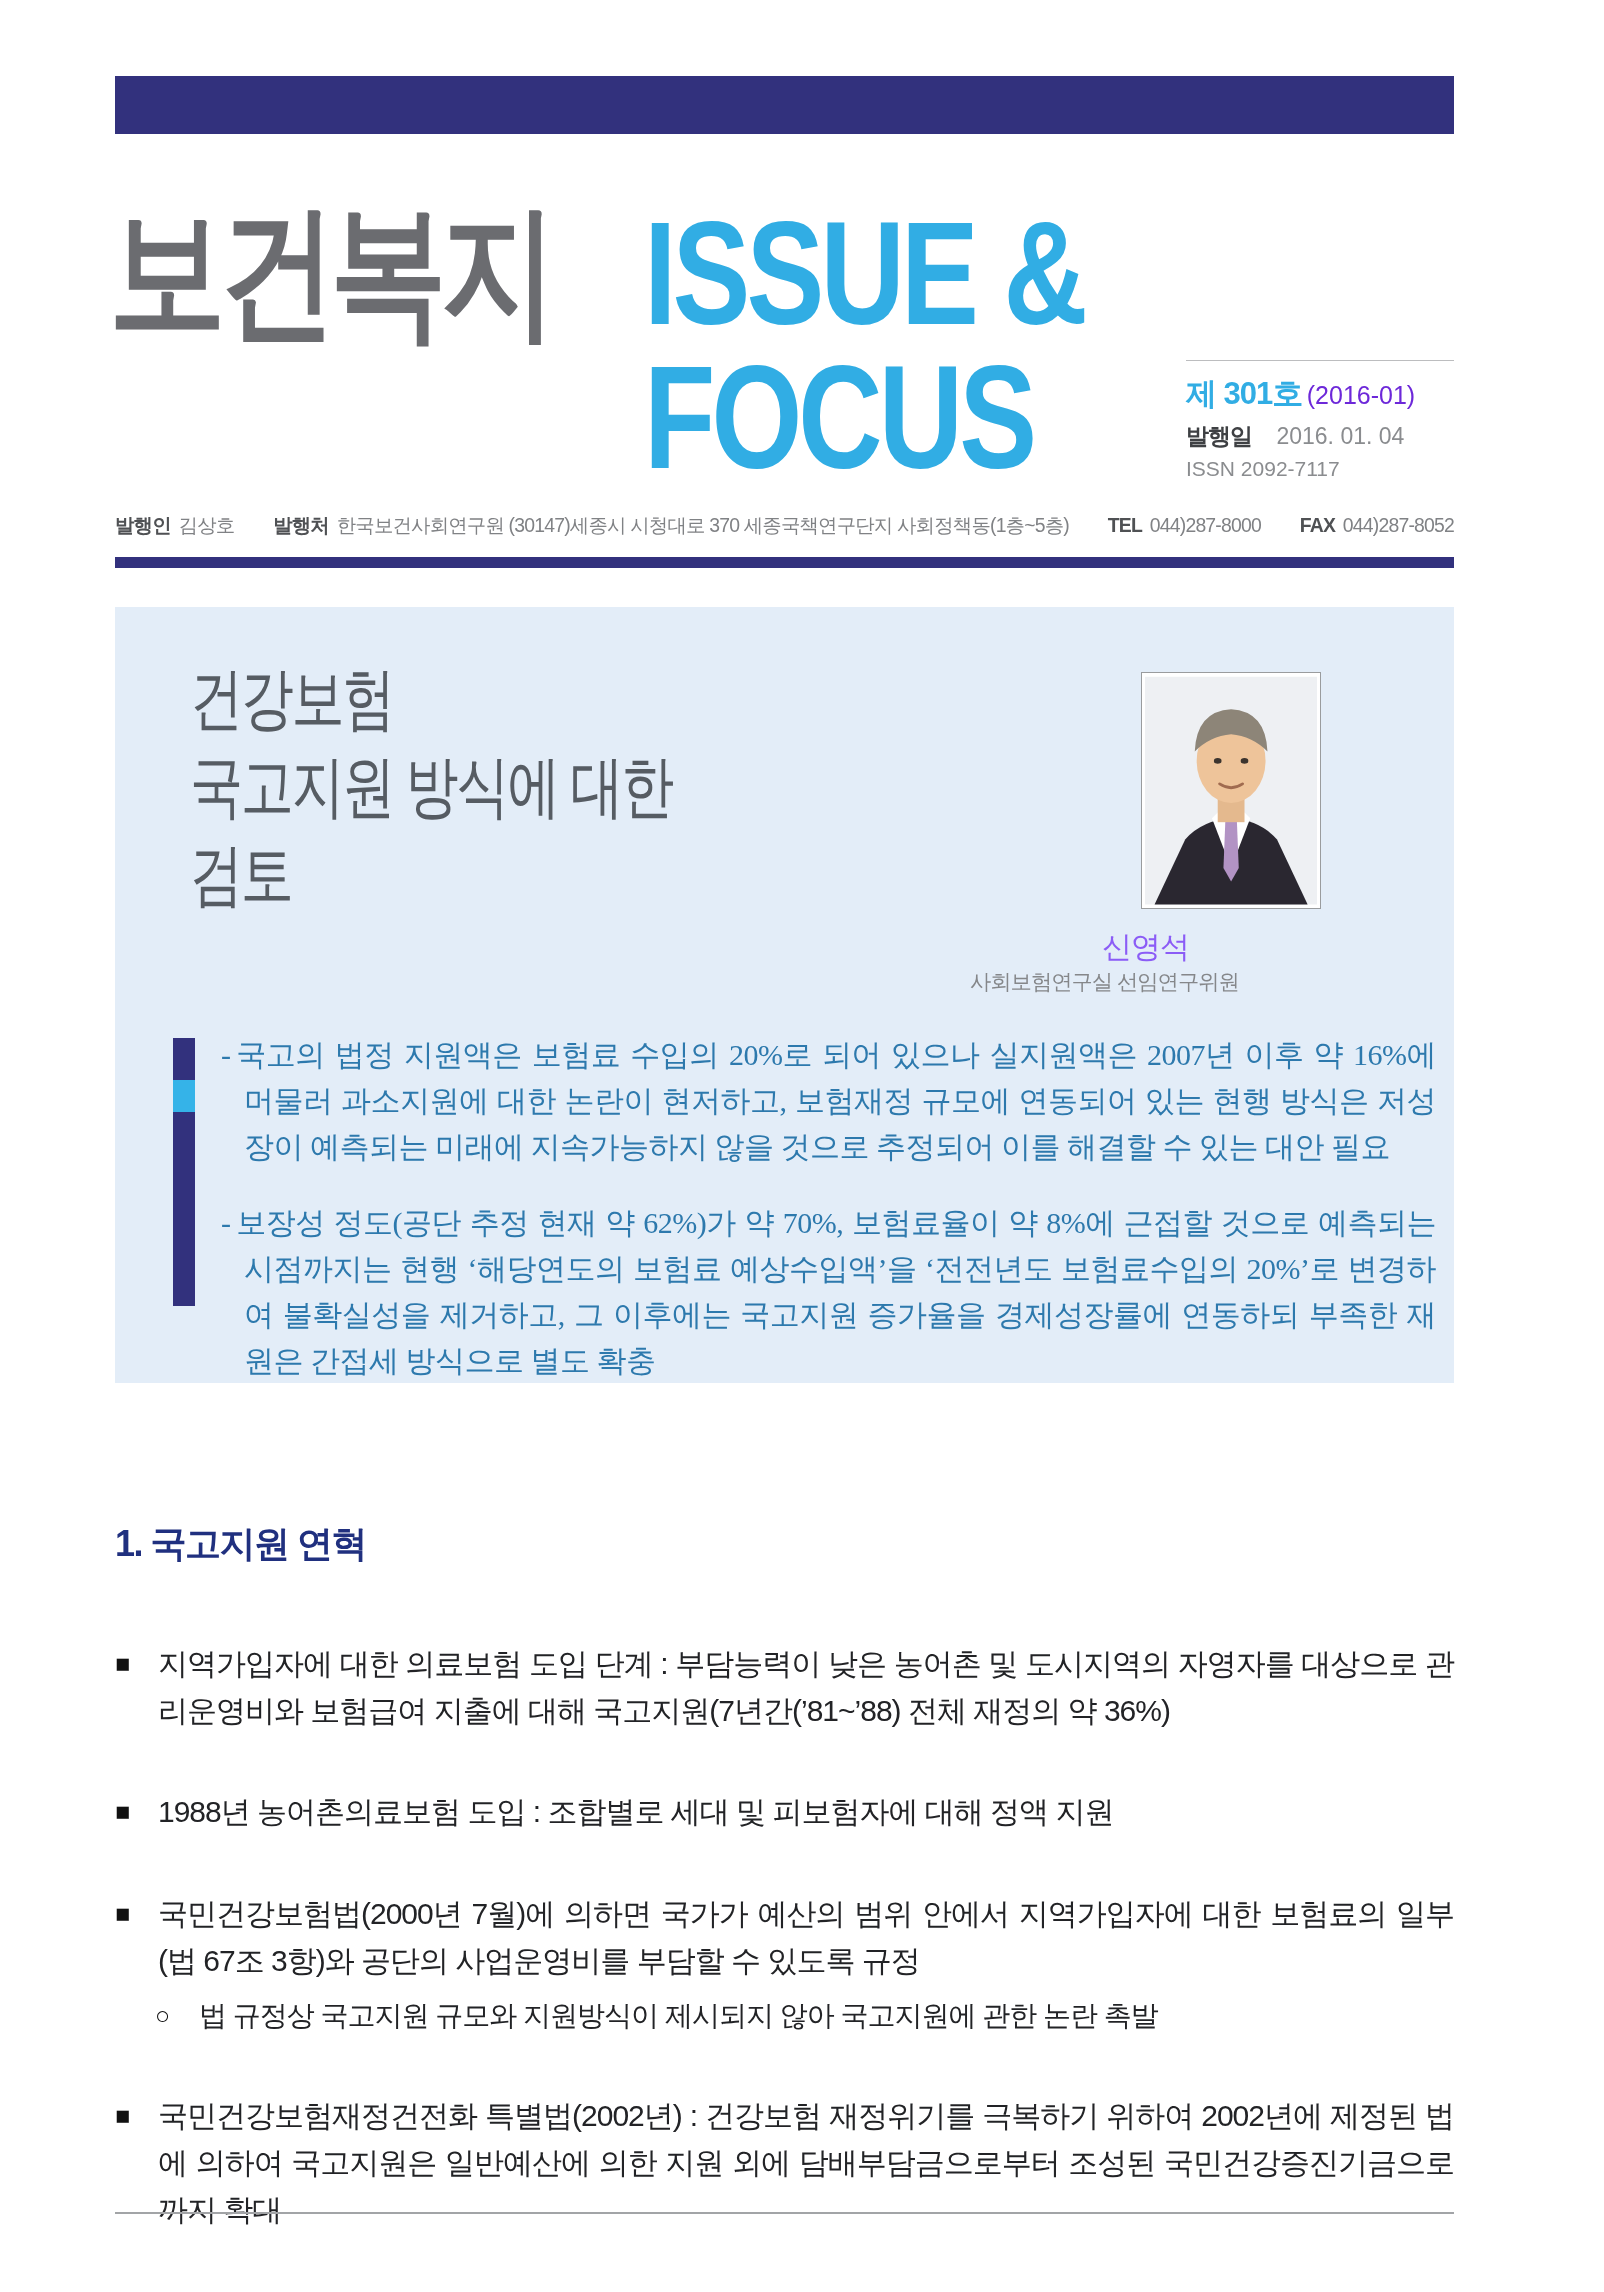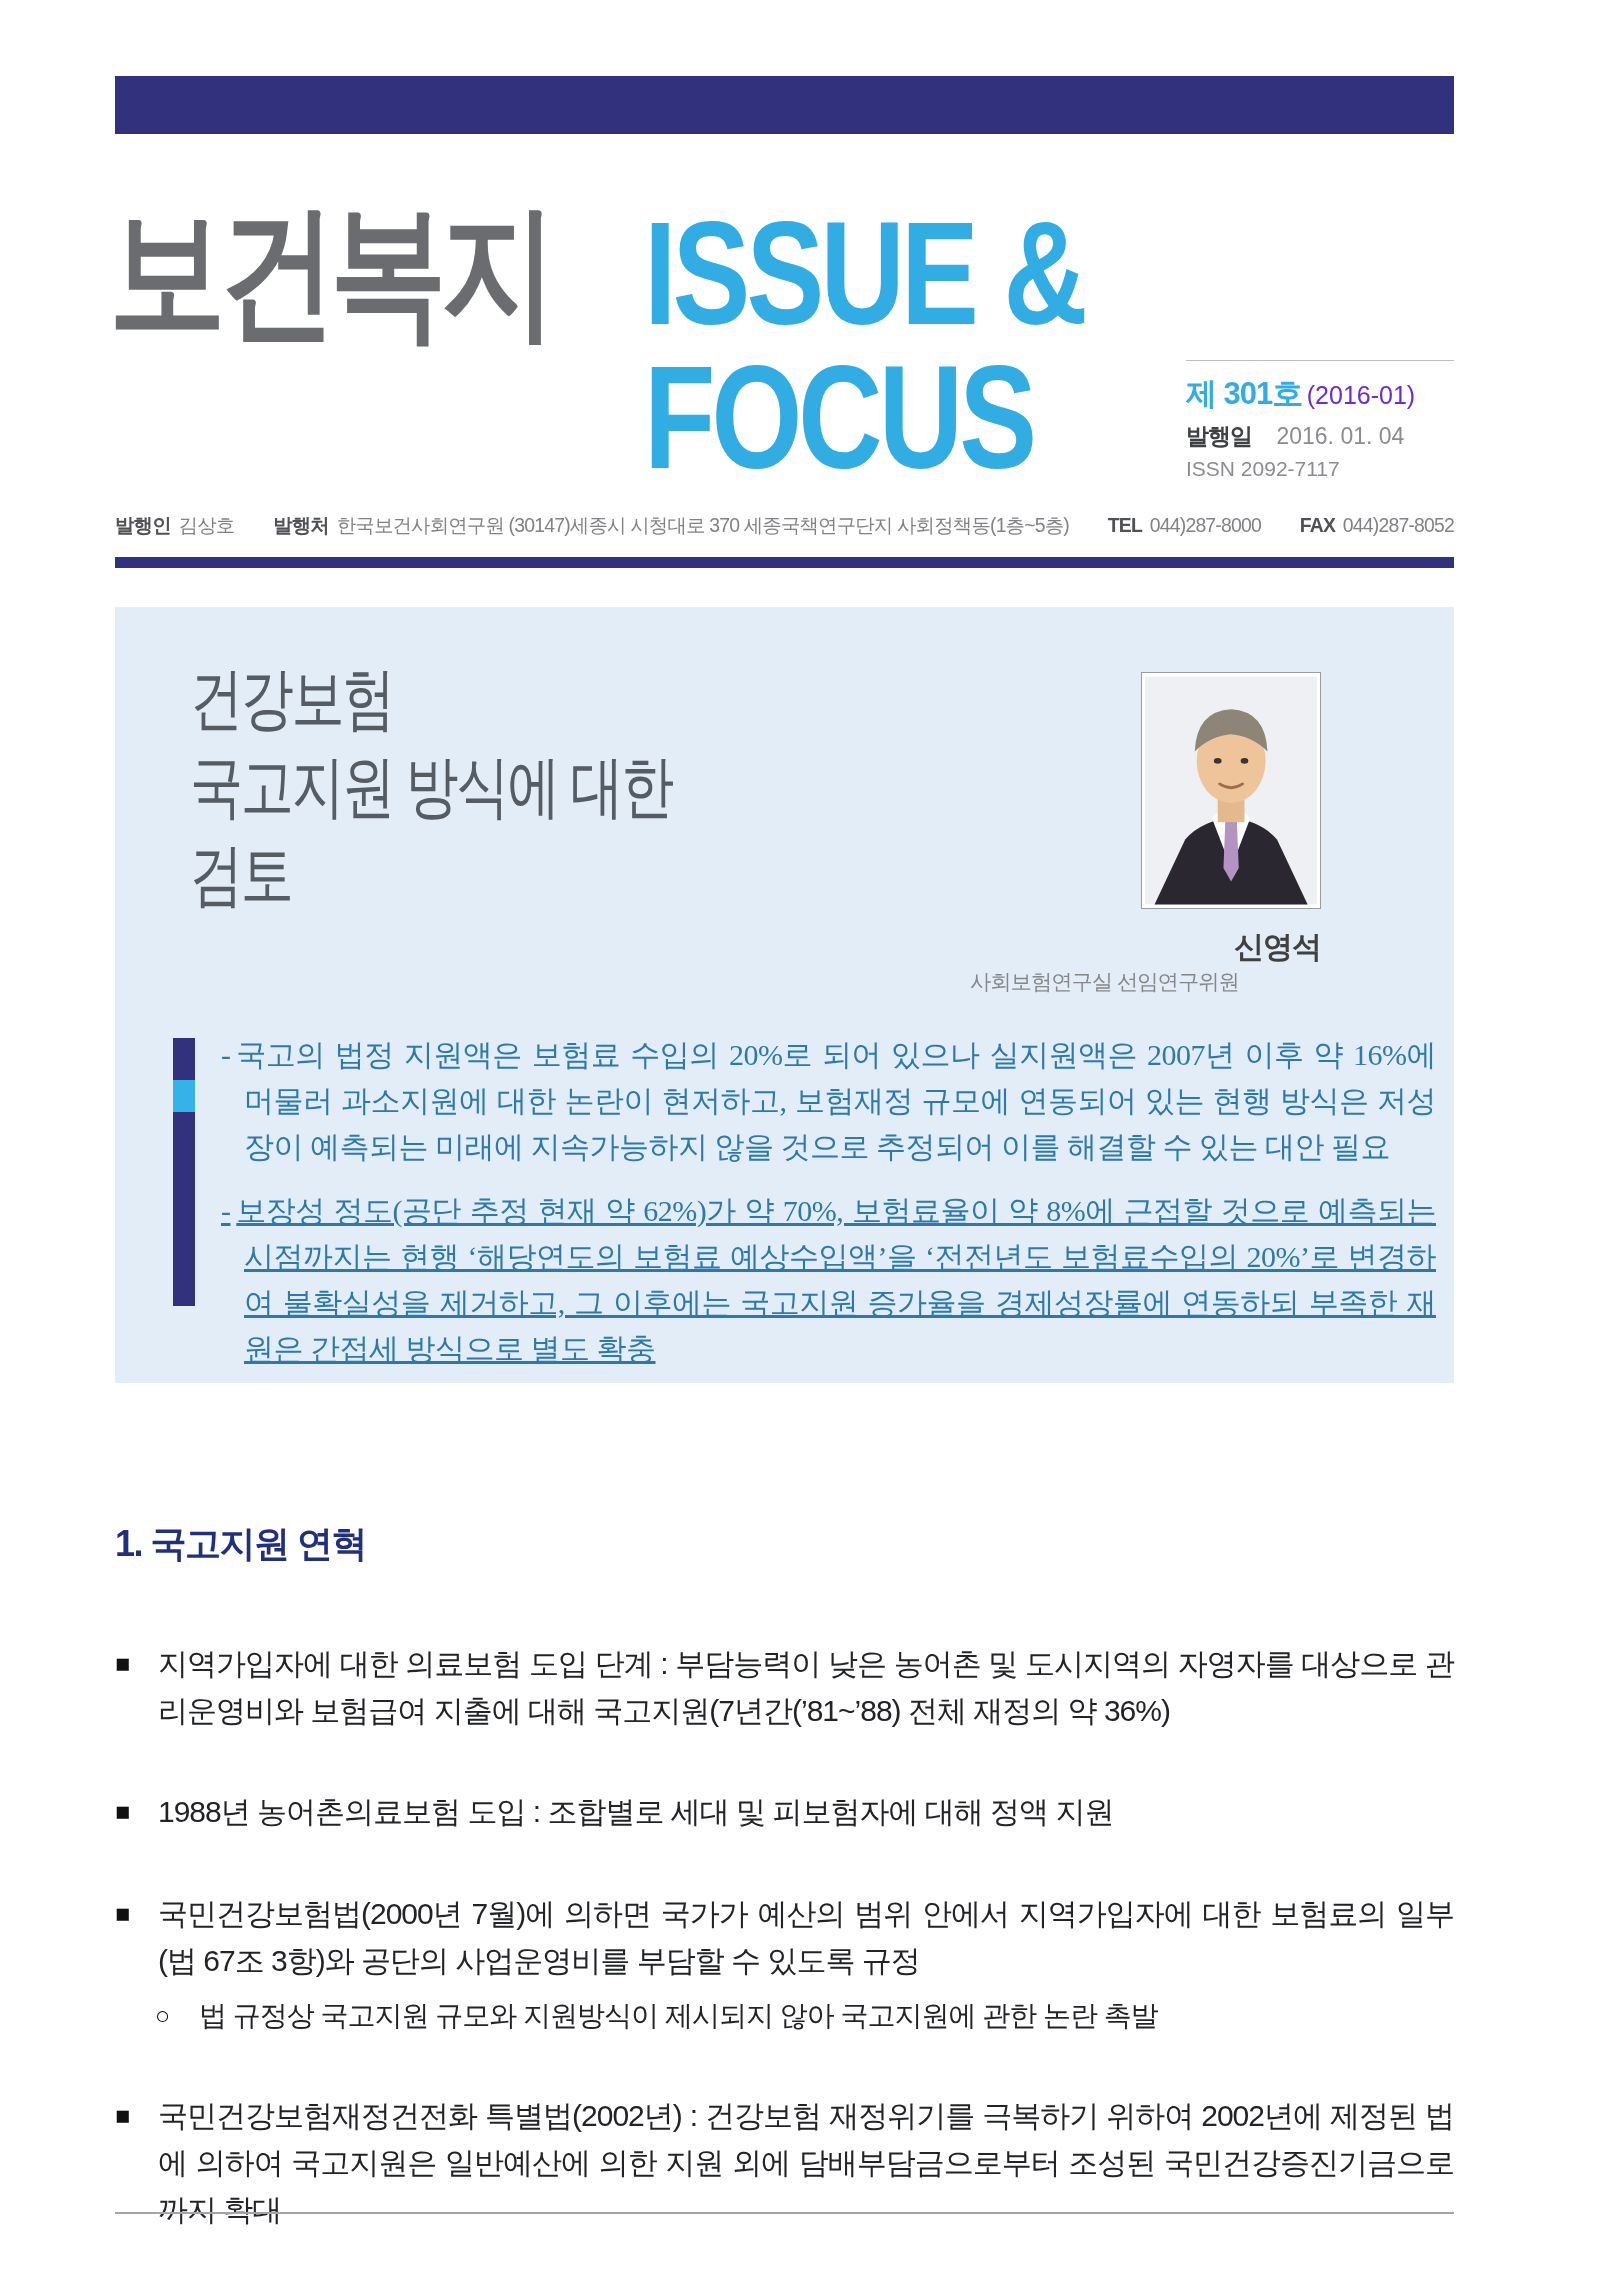--- a/index.html
+++ b/index.html
@@ -46,34 +46,34 @@
 
   #navy-rule{left:115px;top:557px;width:1339px;height:10.7px;background:#32317d;}
 
   
   #hero-box{left:115px;top:607px;width:1339px;height:776px;background:#e3edf8;}
   #hero-title{left:190px;top:654px;font-size:68px;line-height:88px;color:#565c63;
     letter-spacing:-2.9px;transform:scaleX(0.78);transform-origin:left top;white-space:nowrap;}
   #author-photo{left:1141px;top:672px;width:180px;height:237px;background:#ffffff;
     border:1px solid #9a9c9e;box-sizing:border-box;padding:2.9px;}
   #author-photo svg{display:block;width:100%;height:100%;}
-  #author-name{left:970px;top:927px;width:351px;text-align:right;font-size:30px;
-    font-weight:700;color:#404040;letter-spacing:-1px;}
+  #author-name{left:970px;top:927px;width:351px;text-align:center;font-size:30px;
+    font-weight:400;color:#8b5cf6;letter-spacing:-1px;}
   #author-title{left:970px;top:967px;width:351px;text-align:left;font-size:21.3px;
     color:#85878a;letter-spacing:-1px;}
 
   
   #summary-bar{left:173px;top:1038px;width:22px;height:268px;}
   #summary-bar .seg1{width:100%;height:42px;background:#32317d;}
   #summary-bar .seg2{width:100%;height:32px;background:#35b3e8;}
   #summary-bar .seg3{width:100%;height:194px;background:#32317d;}
   #summary-text{left:221px;top:1032px;width:1215px;font-family:"Liberation Serif", serif;
     font-size:30px;line-height:46px;color:#2d79ad;letter-spacing:-0.5px;}
   .summary-p{margin:0;padding-left:23px;text-indent:-23px;text-align:justify;}
-  .summary-p + .summary-p{margin-top:18px;text-decoration:underline;}
+  .summary-p + .summary-p{margin-top:30px;}
   .summary-p .mk{margin-right:5.8px;}
 
   
   #section-heading{left:115px;top:1520px;font-size:36px;font-weight:700;color:#20307f;letter-spacing:-1.5px;}
 
   
   .bullet{left:115px;width:1339px;display:flex;font-size:30px;line-height:47px;
     color:#222326;letter-spacing:-1px;}
   .bullet .mk{flex:0 0 43px;font-size:25px;line-height:47px;color:#111;}
   .bullet .tx{flex:1;text-align:justify;}

